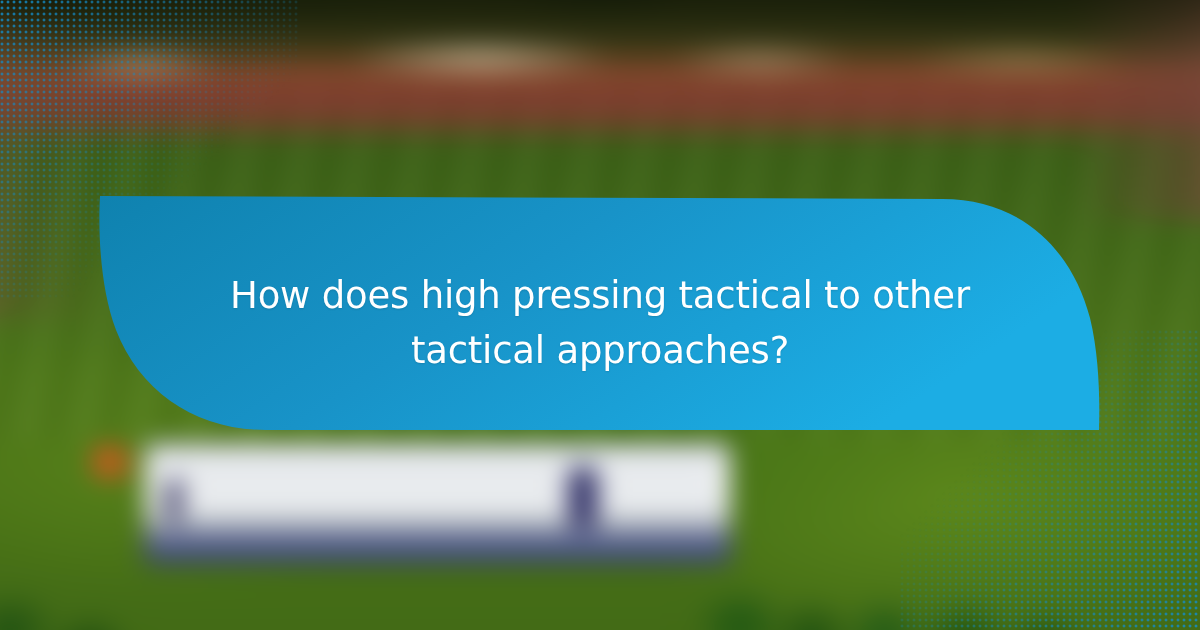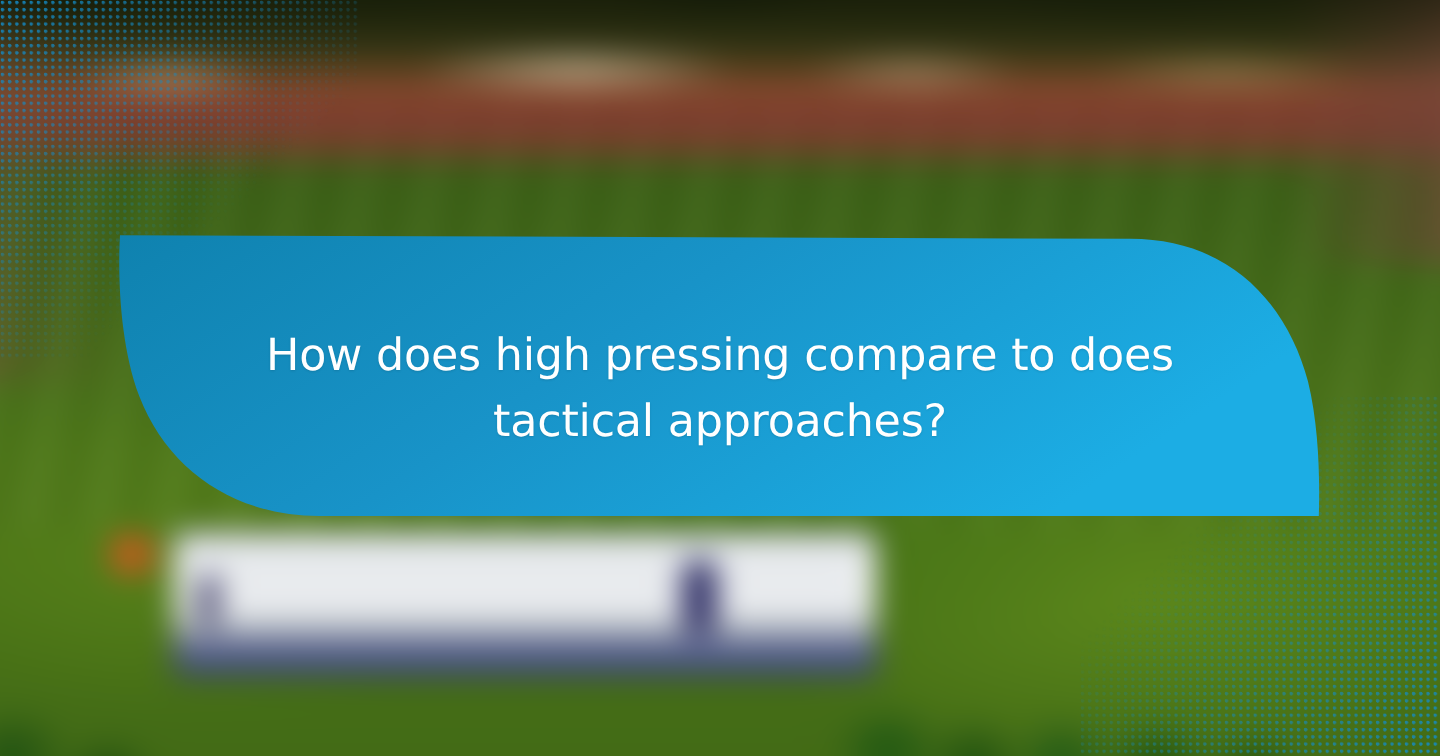--- a/index.html
+++ b/index.html
@@ -233,15 +233,15 @@
     <path d="M 100 196
              L 942 199
              C 1022 199 1072 250 1090 318
              C 1099 355 1100 398 1099 430
              L 266 430
              C 196 430 140 392 116 330
              C 100 288 98 230 100 196
              Z" fill="url(#bannerGrad)"></path>
   </svg>
 
-  <div class="banner-text">How does high pressing compare to does tactical approaches?</div>
+  <div class="banner-text">How does high pressing tactical to other tactical approaches?</div>
 
 </div>
 
 </body></html>

